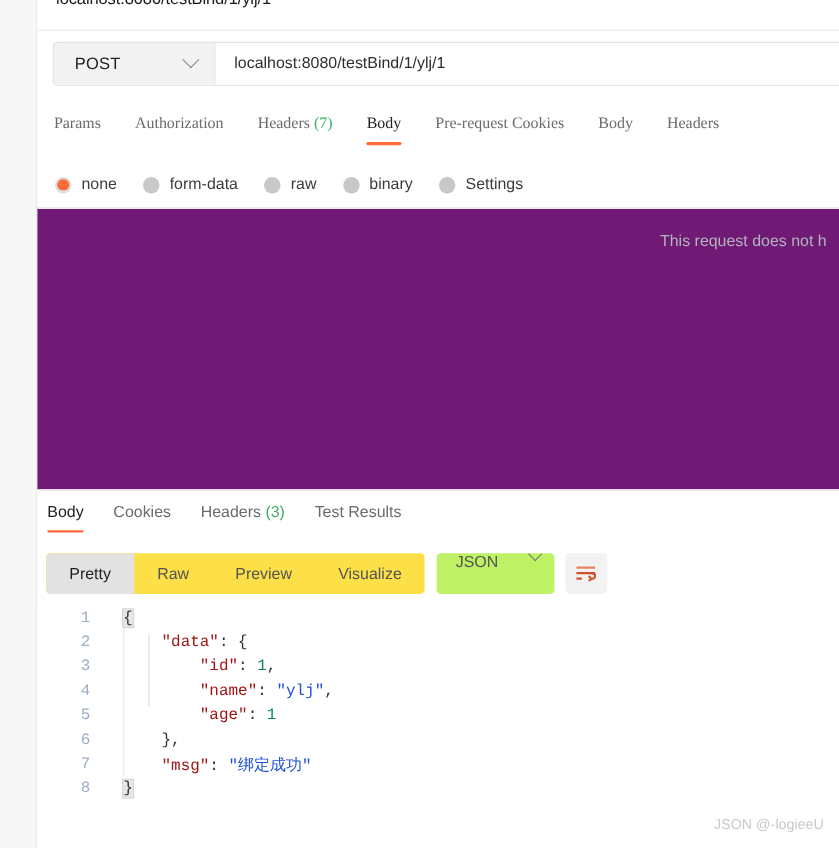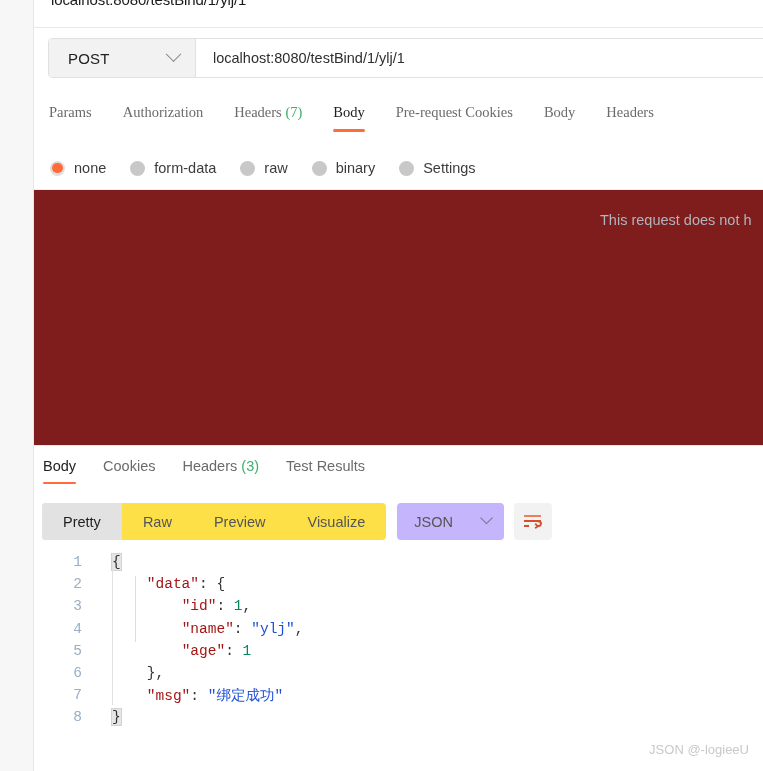--- a/index.html
+++ b/index.html
@@ -173,21 +173,21 @@
     border-radius: 50%;
     background: #ff6c37;
   }
   .radio-label { font-size: 14.5px; color: #3c3c3c; }
 
   
   .req-body-area {
     position: absolute;
     left: 0; top: 189px;
     width: 729px; height: 256px;
-    background: #7f1d1d;
+    background: #701a75;
     border-top: 1px solid #ececec;
   }
   .req-empty-msg {
     position: absolute;
     left: 566px; top: 22px;
     font-size: 14.5px;
     color: #b0b4bd;
     white-space: nowrap;
   }
 
@@ -250,25 +250,24 @@
     color: #555555;
     cursor: pointer;
     white-space: nowrap;
   }
   .seg.active {
     background: #e2e2e2;
     color: #1f1f1f;
   }
   .fmt-select {
     display: flex;
-    align-items: center;
     height: 37px;
     margin-left: 11px;
     padding: 0 13px 0 17px;
-    background: #c4b5fd;
+    background: #bef264;
     border-radius: 4px;
     cursor: pointer;
     gap: 16px;
   }
   .fmt-label {
     font-size: 14.5px;
     color: #555555;
     margin-right: 13px;
   }
   .chev2 {

